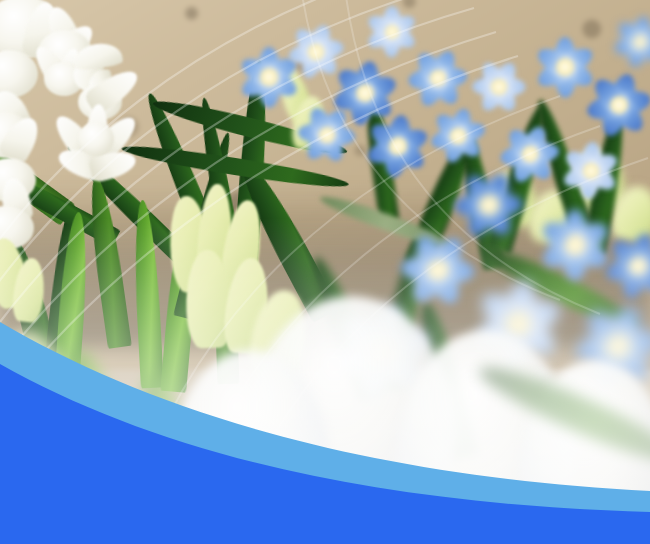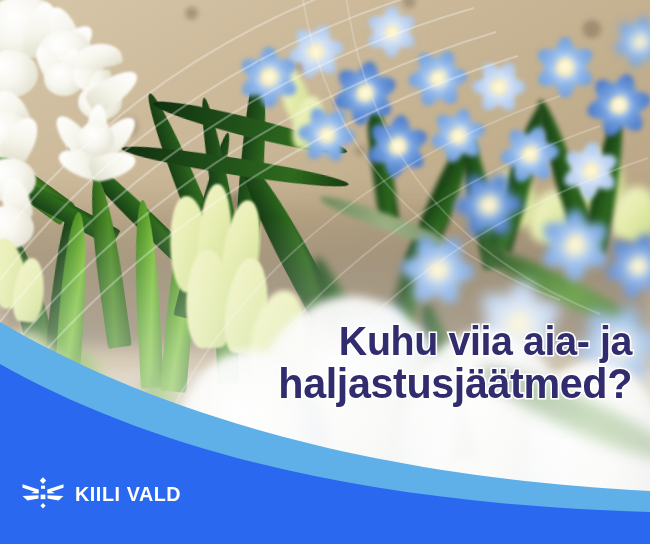--- a/index.html
+++ b/index.html
@@ -458,52 +458,24 @@
       <path d="M 226 544 C 274 382 414 238 648 158"></path>
     </g>
     <g fill="none" stroke="#ffffff" stroke-opacity="0.20" stroke-width="2">
       <path d="M 300 -20 C 318 120 392 236 560 300"></path>
       <path d="M 344 -20 C 360 128 434 248 600 314"></path>
     </g>
   </svg>
 
   <div class="scrim"></div>
 
-  <div class="headline">
-    <span class="ln l1">Kuhu viia aia- ja</span>
-    <span class="ln l2">haljastusjäätmed?</span>
-  </div>
 
   <div class="wave">
     <svg viewBox="0 0 650 230" preserveAspectRatio="none" aria-hidden="true">
 
       <path d="M0,8 C150,96 360,162 650,177 L650,230 L0,230 Z" fill="#5fafe8"></path>
 
       <path d="M0,50 C160,140 372,190 650,198 L650,230 L0,230 Z" fill="#2a68ef"></path>
     </svg>
   </div>
 
-  <div class="logo">
-    <svg class="logo-mark" viewBox="0 0 42 36" aria-hidden="true">
-      <g fill="#ffffff">
-
-        <path d="M0.5 8.2 L16.5 13.6 L16.5 17.0 L0.5 11.8 Z"></path>
-        <path d="M0.5 11.8 L16.5 17.0 L16.5 19.2 L0.5 15.0 Z" opacity="0"></path>
-        <path d="M16.5 13.6 L9.0 17.3 L16.5 17.6 Z"></path>
-
-        <path d="M0.5 20.0 L16.5 19.2 L16.5 22.6 L5.5 24.6 Z"></path>
-
-        <path d="M41.5 8.2 L25.5 13.6 L25.5 17.0 L41.5 11.8 Z"></path>
-        <path d="M25.5 13.6 L33.0 17.3 L25.5 17.6 Z"></path>
-
-        <path d="M41.5 20.0 L25.5 19.2 L25.5 22.6 L36.5 24.6 Z"></path>
-
-        <path d="M21 1.2 L24.2 4.6 L21 8.0 L17.8 4.6 Z"></path>
-
-        <rect x="19.0" y="9.6" width="4.0" height="3.2"></rect>
-        <rect x="18.6" y="18.6" width="4.8" height="4.6"></rect>
-        <path d="M21 27.0 L23.6 29.8 L21 32.6 L18.4 29.8 Z"></path>
-      </g>
-    </svg>
-    <span class="logo-text">KIILI VALD</span>
-  </div>
 
 </div>
 
 </body></html>

